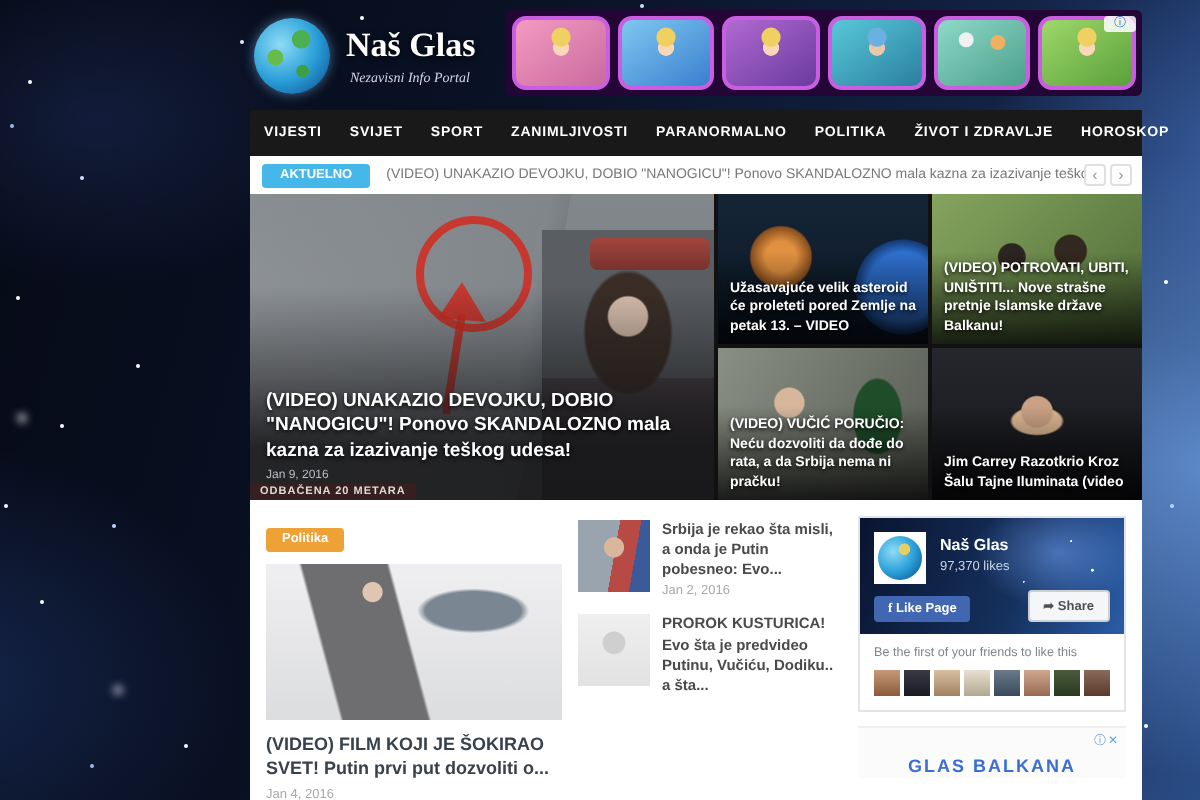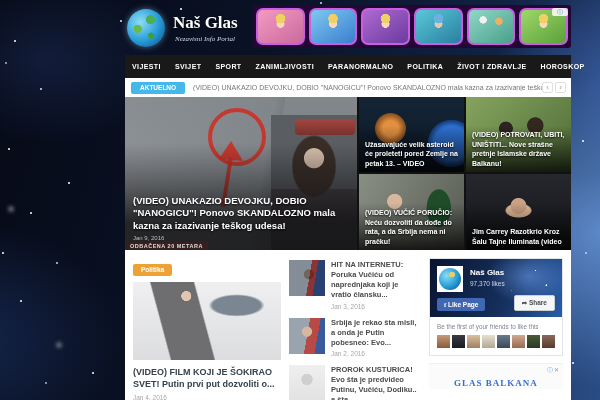--- a/index.html
+++ b/index.html
@@ -157,21 +157,21 @@
   .fb-prompt{font-size:6.3px;color:#7f8courier3a8;color:#7f8690;margin-bottom:5px;}
   .fb-friends{display:flex;gap:2px;}
   .fr{width:13px;height:13px;}
   .fr1{background:linear-gradient(#c89a7a,#8a5a3a);} .fr2{background:linear-gradient(#3a3a44,#1a1a22);}
   .fr3{background:linear-gradient(#d8c0a0,#a08060);} .fr4{background:linear-gradient(#e8e0d0,#b0a890);}
   .fr5{background:linear-gradient(#6a7a8a,#3a4a5a);} .fr6{background:linear-gradient(#d0a890,#986a50);}
   .fr7{background:linear-gradient(#4a5a3a,#2a3a22);} .fr8{background:linear-gradient(#8a6a5a,#5a3a2a);}
   .ad-box{margin-top:7px;background:#fbfbfb;height:26px;position:relative;overflow:hidden;border-top:1px solid #f0f0f0;}
   .ad-icons{position:absolute;right:3px;top:2px;font-size:6px;color:#6aa3d8;letter-spacing:1px;cursor:pointer;}
   .ad-text{position:absolute;left:0;right:0;top:14px;text-align:center;color:#3a6fd0;font-weight:bold;
-    font-size:9px;letter-spacing:1px;white-space:nowrap;font-family:Liberation Serif, serif;}
+    font-size:9px;letter-spacing:1px;white-space:nowrap;}
 </style>
 </head>
 <body>
 
 <div class="page">
   <div class="stars"></div>
 
   <div class="site">
 
     <div class="logo">
@@ -252,27 +252,20 @@
     <div class="bottom">
 
       <div class="col-left">
         <span class="badge-orange">Politika</span>
         <div class="putin-img"></div>
         <h3>(VIDEO) FILM KOJI JE ŠOKIRAO SVET! Putin prvi put dozvoliti o...</h3>
         <div class="date">Jan 4, 2016</div>
       </div>
 
       <div class="col-mid">
-        <div class="list-item">
-          <div class="thumb th1"></div>
-          <div class="li-text">
-            <h4>HIT NA INTERNETU: Poruka Vučiću od naprednjaka koji je vratio člansku...</h4>
-            <div class="date">Jan 3, 2016</div>
-          </div>
-        </div>
         <div class="list-item">
           <div class="thumb th2"></div>
           <div class="li-text">
             <h4>Srbija je rekao šta misli, a onda je Putin pobesneo: Evo...</h4>
             <div class="date">Jan 2, 2016</div>
           </div>
         </div>
         <div class="list-item">
           <div class="thumb th3"></div>
           <div class="li-text">

